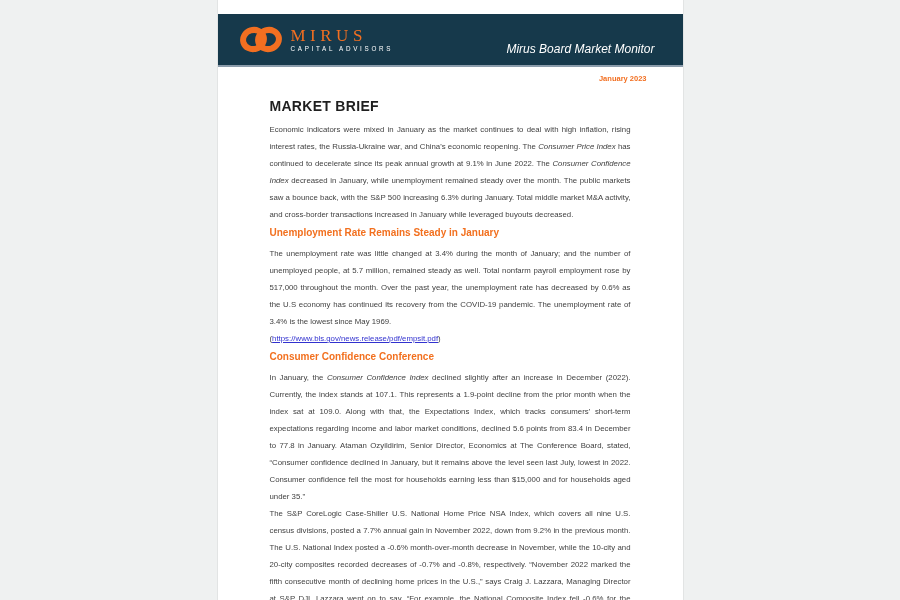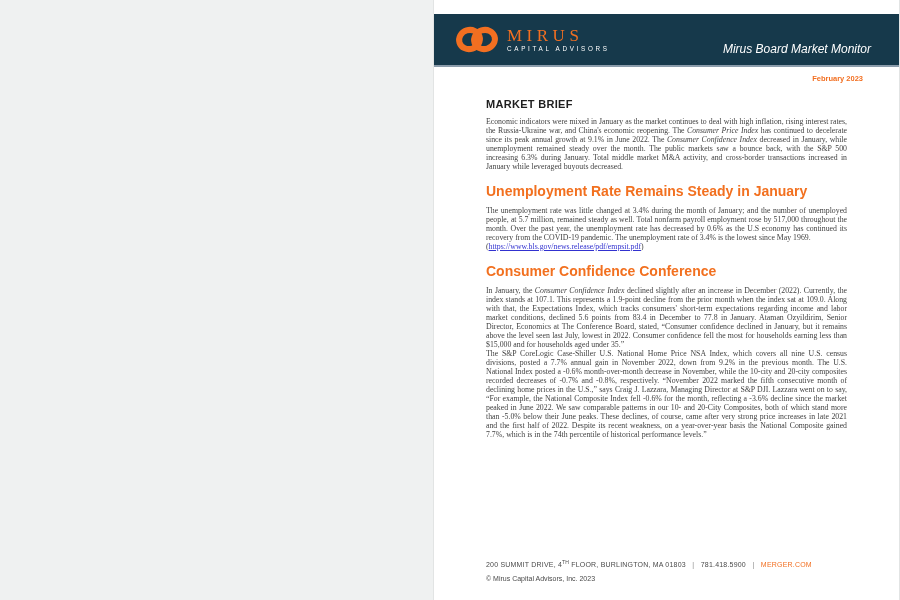--- a/index.html
+++ b/index.html
@@ -4,21 +4,21 @@
 <style>
   * { margin: 0; padding: 0; box-sizing: border-box; }
   html, body { width: 900px; height: 600px; }
   body {
     font-family: "Liberation Sans", sans-serif;
     background: #eff1f1;
     overflow: hidden;
   }
   .canvas {
     width: 900px; height: 600px;
-    display: flex; justify-content: flex-end;
+    display: flex; justify-content: center;
     background: #eff1f1;
   }
   .paper {
     width: 467px; height: 600px;
     background: #ffffff;
     border-left: 1px solid #e2e4e4;
     border-right: 1px solid #e2e4e4;
     display: flex; flex-direction: column;
   }
   
@@ -53,31 +53,30 @@
   }
   
   .issue-date {
     text-align: right; padding-right: 36px; margin-top: 7px;
     color: #f26f21; font-size: 7.5px; font-weight: 700;
     flex: 0 0 auto;
   }
   
   .content { padding: 0 52px; flex: 1 1 auto; }
   .section-heading.plain {
-    color: #1f1f1f; font-size: 11px; font-weight: 700;
+    color: #1f1f1f; font-size: 14px; font-weight: 700;
     letter-spacing: 0.3px; margin: 15px 0 7px;
   }
   .section-heading.accent {
-    color: #f2701f; font-size: 14px; font-weight: 700;
-    margin: 12px 0 7px;
+    color: #f2701f; font-size: 10px; font-weight: 700;
+    margin: 4px 0 7px;
   }
   .body-para {
-    font-size: 7.8px; line-height: 9px; color: #3f3f3f;
+    font-size: 7.8px; line-height: 17px; color: #3f3f3f;
     text-align: justify;
-    font-family: Liberation Serif, serif;
   }
   .body-para .italic { font-style: italic; }
   .body-para.link-line { text-align: left; }
   a.hyperlink { color: #3131cf; text-decoration: underline; cursor: pointer; margin-top: 14px; }
   
   .footer { padding: 0 52px; margin-top: 26px; flex: 0 0 auto; padding-bottom: 18px; }
   .contact-line { font-size: 7px; color: #4a4a4a; letter-spacing: 0.2px; margin-bottom: 7px; }
   .contact-line sup { font-size: 5px; vertical-align: super; }
   .contact-line .sep { color: #8a8a8a; white-space: pre; }
   .contact-line .accent { color: #f26f21; cursor: pointer; }
@@ -96,21 +95,21 @@
           <span class="ring r2"></span>
         </span>
         <span class="logo-text">
           <span class="brand">MIRUS</span>
           <span class="tagline">CAPITAL ADVISORS</span>
         </span>
       </div>
       <div class="banner-title">Mirus Board Market Monitor</div>
     </header>
 
-    <div class="issue-date">February 2023</div>
+    <div class="issue-date">January 2023</div>
 
     <main class="content">
         <h2 class="section-heading plain">MARKET BRIEF</h2>
         <p class="body-para"><span>Economic indicators were mixed in January as the market continues to deal with high inflation, rising interest rates, the Russia-Ukraine war, and China's economic reopening. The </span><span class="italic">Consumer Price Index</span><span> has continued to decelerate since its peak annual growth at 9.1% in June 2022. The </span><span class="italic">Consumer Confidence Index</span><span> decreased in January, while unemployment remained steady over the month. The public markets saw a bounce back, with the S&amp;P 500 increasing 6.3% during January. Total middle market M&amp;A activity, and cross-border transactions increased in January while leveraged buyouts decreased.</span></p>
         <h2 class="section-heading accent">Unemployment Rate Remains Steady in January</h2>
         <p class="body-para"><span>The unemployment rate was little changed at 3.4% during the month of January; and the number of unemployed people, at 5.7 million, remained steady as well. Total nonfarm payroll employment rose by 517,000 throughout the month. Over the past year, the unemployment rate has decreased by 0.6% as the U.S economy has continued its recovery from the COVID-19 pandemic. The unemployment rate of 3.4% is the lowest since May 1969.</span></p>
         <p class="body-para link-line"><span>(</span><a class="hyperlink">https://www.bls.gov/news.release/pdf/empsit.pdf</a><span>)</span></p>
         <h2 class="section-heading accent">Consumer Confidence Conference</h2>
         <p class="body-para"><span>In January, the </span><span class="italic">Consumer Confidence Index</span><span> declined slightly after an increase in December (2022). Currently, the index stands at 107.1. This represents a 1.9-point decline from the prior month when the index sat at 109.0. Along with that, the Expectations Index, which tracks consumers' short-term expectations regarding income and labor market conditions, declined 5.6 points from 83.4 in December to 77.8 in January. Ataman Ozyildirim, Senior Director, Economics at The Conference Board, stated, “Consumer confidence declined in January, but it remains above the level seen last July, lowest in 2022. Consumer confidence fell the most for households earning less than $15,000 and for households aged under 35.”</span></p>
         <p class="body-para"><span>The S&amp;P CoreLogic Case-Shiller U.S. National Home Price NSA Index, which covers all nine U.S. census divisions, posted a 7.7% annual gain in November 2022, down from 9.2% in the previous month. The U.S. National Index posted a -0.6% month-over-month decrease in November, while the 10-city and 20-city composites recorded decreases of -0.7% and -0.8%, respectively. “November 2022 marked the fifth consecutive month of declining home prices in the U.S.,” says Craig J. Lazzara, Managing Director at S&amp;P DJI. Lazzara went on to say, “For example, the National Composite Index fell -0.6% for the month, reflecting a -3.6% decline since the market peaked in June 2022. We saw comparable patterns in our 10- and 20-City Composites, both of which stand more than -5.0% below their June peaks. These declines, of course, came after very strong price increases in late 2021 and the first half of 2022. Despite its recent weakness, on a year-over-year basis the National Composite gained 7.7%, which is in the 74th percentile of historical performance levels.”</span></p>

